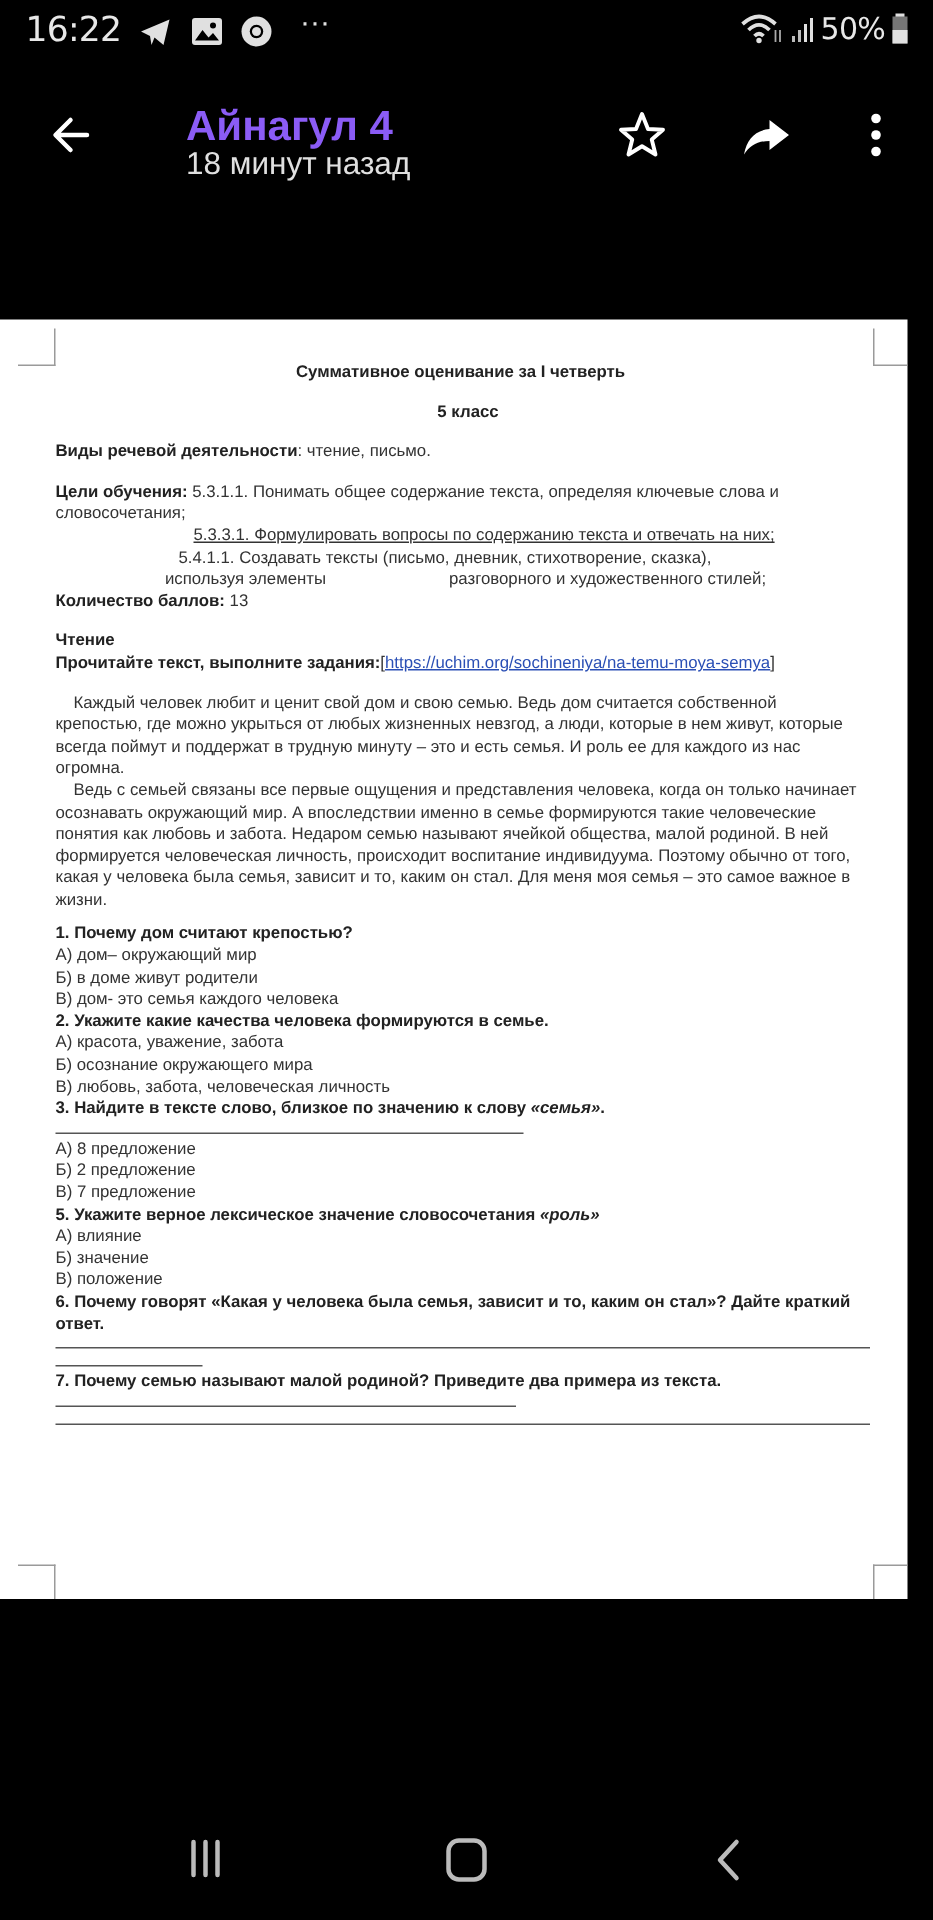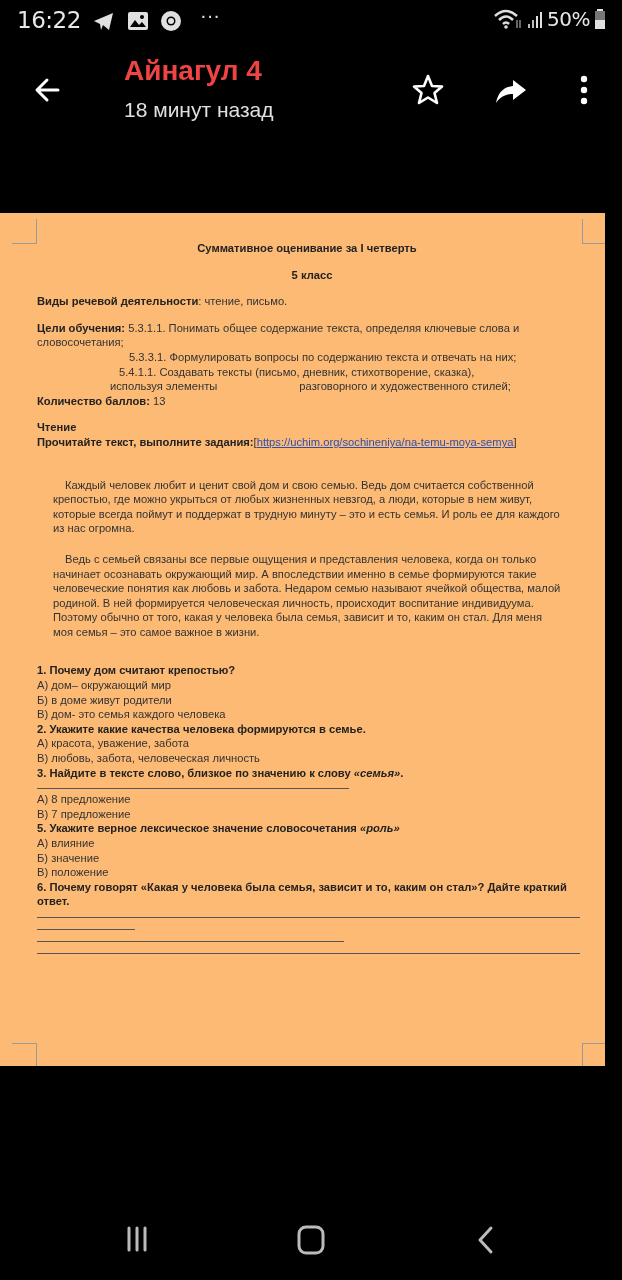--- a/index.html
+++ b/index.html
@@ -9,41 +9,41 @@
   }
   
   .status-bar { position: absolute; left: 0; top: 0; width: 622px; height: 44px; }
   .status-time { position: absolute; left: 17px; top: 7px; font-size: 23px; color: #e8e8e8; font-family: "DejaVu Sans", sans-serif; letter-spacing: -0.5px; }
   .sb-icon { position: absolute; top: 10px; }
   .status-right { position: absolute; right: 16px; top: 7px; display: flex; align-items: center; gap: 4px; }
   .battery-text { font-size: 20px; color: #e8e8e8; font-family: "DejaVu Sans", sans-serif; letter-spacing: -0.5px; }
   
   .app-bar { position: absolute; left: 0; top: 44px; width: 622px; height: 100px; }
   .back-btn { position: absolute; left: 30px; top: 28px; width: 36px; height: 36px; cursor: pointer; }
-  .title { position: absolute; left: 124px; top: 11px; font-size: 28px; font-weight: bold; color: #ef4444; }
+  .title { position: absolute; left: 124px; top: 24px; font-size: 28px; font-weight: bold; color: #8b5cf6; }
   .subtitle { position: absolute; left: 124px; top: 54px; font-size: 21px; color: #e0e0e0; text-align: center; }
   .action { position: absolute; top: 28px; width: 36px; height: 36px; cursor: pointer; }
   
-  .doc { position: absolute; left: 0; top: 213px; width: 605px; height: 853px; background: #fdba74; color: #333; overflow: hidden; }
+  .doc { position: absolute; left: 0; top: 213px; width: 605px; height: 853px; background: #ffffff; color: #333; overflow: hidden; }
   .corner { position: absolute; width: 24px; height: 24px; border-color: #9a9a9a; border-style: solid; border-width: 0; }
   .corner.tl { left: 12px; top: 6px; border-right-width: 1px; border-bottom-width: 1px; }
   .corner.tr { right: 0px; top: 6px; width: 22px; border-left-width: 1px; border-bottom-width: 1px; }
   .corner.bl { left: 12px; bottom: 0; height: 22px; border-right-width: 1px; border-top-width: 1px; }
   .corner.br { right: 0px; bottom: 0; width: 22px; height: 22px; border-left-width: 1px; border-top-width: 1px; }
   .content { position: absolute; left: 37px; top: 28px; width: 540px; font-size: 11.2px; line-height: 14.6px; }
   .center { text-align: center; font-weight: bold; color: #222; }
   .b { font-weight: bold; color: #222; }
   .p { margin: 0; }
   .gap { height: 12px; }
   .gap-s { height: 8px; }
-  .indent1 { padding-left: 92px; }
+  .indent1 { padding-left: 92px; text-decoration: underline; }
   .indent2 { padding-left: 82px; }
   .indent3 { padding-left: 73px; }
   .link { color: #2a4fb5; text-decoration: underline; }
-  .para { text-indent: 12px; margin: 16px; }
+  .para { text-indent: 12px; margin: 0; }
   .answer-line { border-bottom: 1px solid #555; height: 8px; margin-bottom: 3px; }
   i { }
   .spacer-words { display: inline-block; width: 82px; }
   
   .nav { position: absolute; left: 0; top: 1200px; width: 622px; height: 80px; }
   .nav-btn { position: absolute; top: 20px; width: 40px; height: 40px; cursor: pointer; }
 </style>
 </head>
 <body>
 
@@ -131,37 +131,40 @@
     <p class="para">Ведь с семьей связаны все первые ощущения и представления человека, когда он только начинает осознавать окружающий мир. А впоследствии именно в семье формируются такие человеческие понятия как любовь и забота. Недаром семью называют ячейкой общества, малой родиной. В ней формируется человеческая личность, происходит воспитание индивидуума. Поэтому обычно от того, какая у человека была семья, зависит и то, каким он стал. Для меня моя семья – это самое важное в жизни.</p>
     <div class="gap-s"></div>
 
     <p class="p b">1. Почему дом считают крепостью?</p>
     <p class="p">А) дом– окружающий мир</p>
     <p class="p">Б) в доме живут родители</p>
     <p class="p">В) дом- это семья каждого человека</p>
 
     <p class="p b">2. Укажите какие качества человека формируются в семье.</p>
     <p class="p">А) красота, уважение, забота</p>
+    <p class="p">Б)  осознание окружающего мира</p>
     <p class="p">В) любовь, забота, человеческая личность</p>
 
     <p class="p b"><span>3. Найдите в тексте слово, близкое по значению к слову </span><i>«семья»</i><span>.</span></p>
     <div class="answer-line" style="width:312px"></div>
 
     <p class="p">А) 8 предложение</p>
+    <p class="p">Б) 2 предложение</p>
     <p class="p">В) 7 предложение</p>
 
     <p class="p b"><span>5. Укажите верное лексическое значение словосочетания </span><i>«роль»</i><span></span></p>
     <p class="p">А) влияние</p>
     <p class="p">Б) значение</p>
     <p class="p">В) положение</p>
 
     <p class="p b">6. Почему говорят «Какая у человека была семья, зависит и то, каким он стал»? Дайте краткий ответ.</p>
     <div class="answer-line" style="width:543px"></div>
     <div class="answer-line" style="width:98px"></div>
 
+    <p class="p b">7. Почему семью называют малой родиной? Приведите два примера из текста.</p>
     <div class="answer-line" style="width:307px"></div>
 
     <div class="answer-line" style="width:543px"></div>
   </div>
 </div>
 
 <div class="nav">
   <svg class="nav-btn" style="left:117px" viewBox="0 0 40 40">
     <path d="M12 8 V30 M20 8 V30 M28 8 V30" stroke="#bbb" stroke-width="3" stroke-linecap="round"></path>
   </svg>

